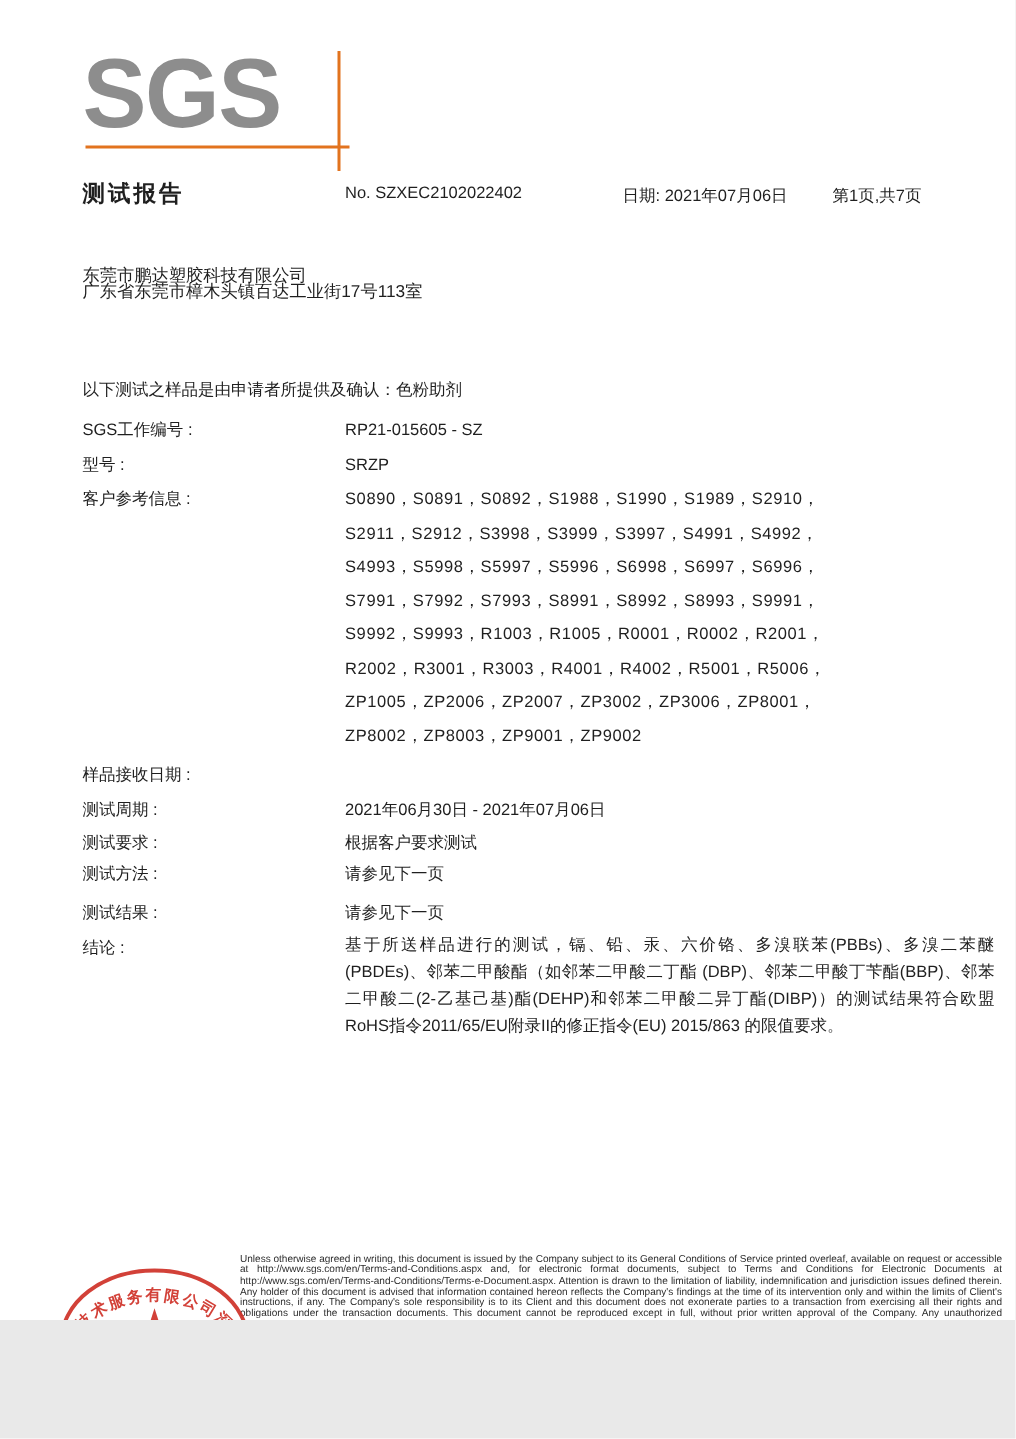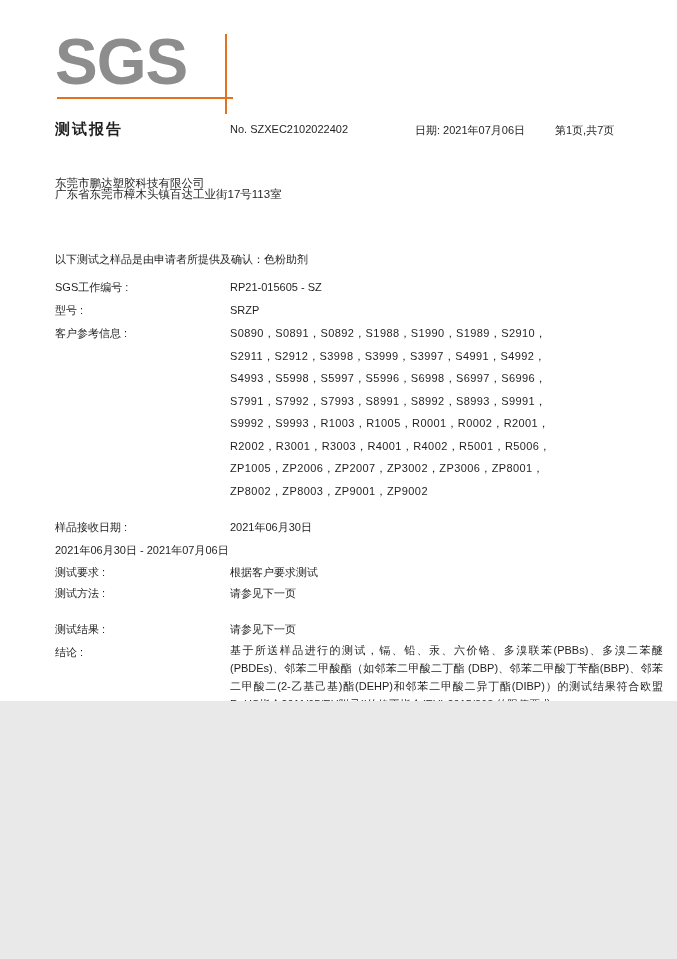--- a/index.html
+++ b/index.html
@@ -1,17 +1,17 @@
 <!DOCTYPE html>
 <html><head>
 <meta charset="utf-8">
 <style>
   html,body{margin:0;padding:0;background:#e9e9e9;}
   .page{
-    position:relative;width:677px;height:701px;background:#ffffff;
+    position:relative;width:677px;height:880px;background:#ffffff;
     font-family:"Liberation Sans","DejaVu Sans",sans-serif;color:#1f1f1f;
     margin:0 auto;overflow:hidden;
   }
   
   .logo-wrap{position:absolute;left:55px;top:26px;width:185px;height:90px;}
   .logo-text{
     font-weight:bold;font-size:64px;line-height:64px;color:#8d8d8d;
     letter-spacing:-1px;font-family:"Liberation Sans",sans-serif;
     transform:scaleY(1.02);margin-top:4px;
   }
@@ -29,21 +29,21 @@
   
   .intro{position:absolute;left:55px;top:252px;font-size:11px;}
   .fields{position:absolute;left:55px;top:276px;width:612px;}
   .frow{display:flex;align-items:flex-start;}
   .frow .label{width:175px;flex:0 0 175px;font-size:11px;line-height:23px;}
   .frow .value{flex:1;font-size:11px;line-height:23px;}
   .ref-line{font-size:11px;line-height:22.5px;letter-spacing:0.4px;}
   .frow.tight .label,.frow.tight .value{line-height:21px;}
   .frow.concl{}
   .frow.concl .value{line-height:18px;text-align:justify;padding-right:4px;}
-  .frow.gap{margin-top:14px;align-items:flex-end;}
+  .frow.gap{margin-top:4px;align-items:flex-end;}
   
   .disclaimer{
     position:absolute;left:160px;top:836px;width:508px;
     font-size:6.7px;line-height:7.3px;text-align:justify;color:#2d2d2d;
   }
   .attention{
     position:absolute;left:160px;top:897px;width:508px;
     font-size:7.2px;line-height:8px;font-weight:bold;color:#e2731e;margin-left:24px;
   }
   .attention .em-line{text-decoration:underline;}
@@ -102,24 +102,24 @@
         <div class="ref-line">S7991，S7992，S7993，S8991，S8992，S8993，S9991，</div>
         <div class="ref-line">S9992，S9993，R1003，R1005，R0001，R0002，R2001，</div>
         <div class="ref-line">R2002，R3001，R3003，R4001，R4002，R5001，R5006，</div>
         <div class="ref-line">ZP1005，ZP2006，ZP2007，ZP3002，ZP3006，ZP8001，</div>
         <div class="ref-line">ZP8002，ZP8003，ZP9001，ZP9002</div>
       </div>
     </div>
 
     <div class="frow gap">
       <div class="label">样品接收日期 :</div>
-      <div class="value">2021年06月30日</div>
     </div>
 
     <div class="frow">
+      <div class="label">测试周期 :</div>
       <div class="value">2021年06月30日 - 2021年07月06日</div>
     </div>
 
     <div class="frow tight">
       <div class="label">测试要求 :</div>
       <div class="value">根据客户要求测试</div>
     </div>
 
     <div class="frow tight">
       <div class="label">测试方法 :</div>

